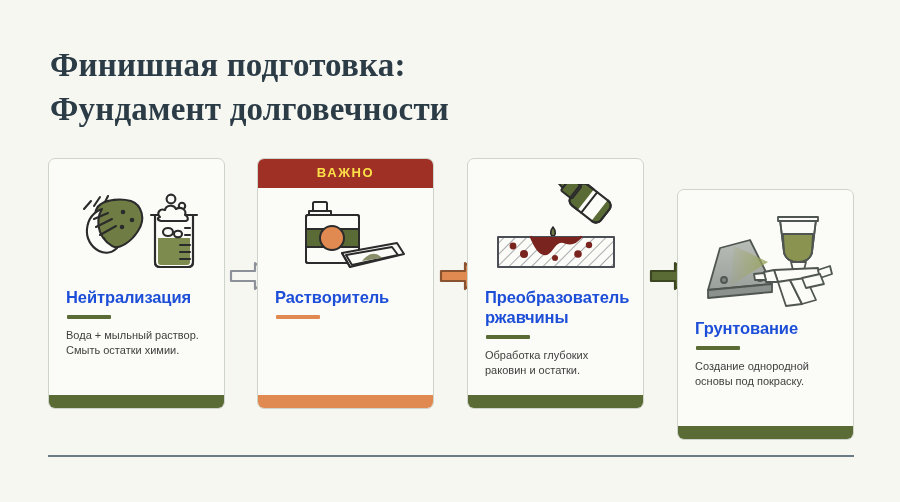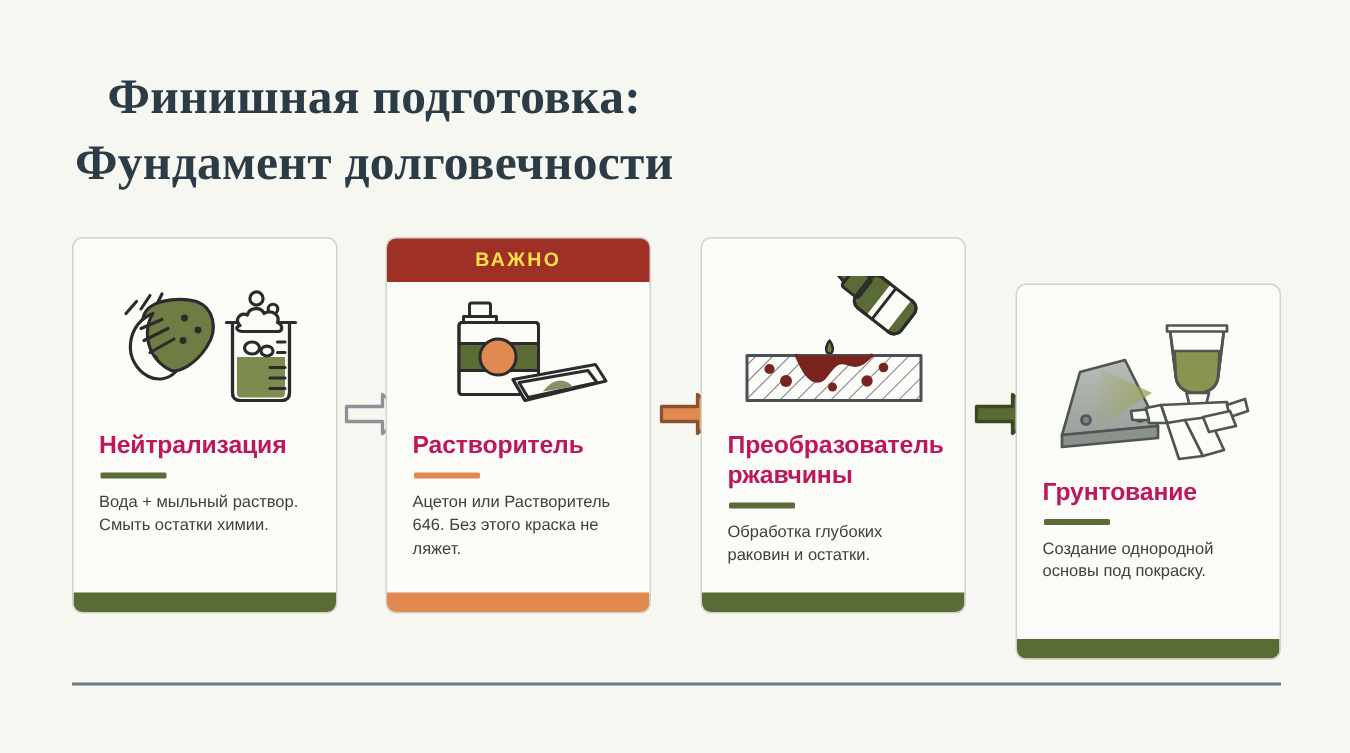--- a/index.html
+++ b/index.html
@@ -20,21 +20,20 @@
     position: absolute;
     left: 50px;
     top: 44px;
     font-family: "Liberation Serif", serif;
     font-weight: bold;
     font-size: 33px;
     line-height: 1.33;
     color: #2c3c47;
     letter-spacing: 0.2px;
     white-space: pre-line;
-    text-align: center;
   }
 
   
   #flow {
     position: absolute;
     left: 48px;
     top: 158px;
     width: 806px;
     height: 251px;
   }
@@ -91,21 +90,21 @@
 
   .card-body {
     position: absolute;
     left: 17px;
     right: 14px;
     top: 128px;
   }
   .card-title {
     font-size: 16.5px;
     font-weight: bold;
-    color: #be185d;
+    color: #1d4ed8;
     line-height: 1.22;
     letter-spacing: -0.1px;
   }
   .rule {
     width: 44px;
     height: 3.5px;
     margin: 8px 0 9px 1px;
     border-radius: 1px;
   }
   .card-desc {
@@ -199,21 +198,20 @@
           <path d="M58 56 L113 46 L120 57 L66 70 Z" fill="#fbfbf7"></path>
           <path d="M58 56 L66 70"></path>
           <path d="M62 58 L108 50 L114 58 L68 68 Z" fill="#fbfbf7"></path>
           <path d="M78 64 C84 56 92 54 98 61 L78 64 Z" fill="#8a8f6b" stroke="none"></path>
         </g>
       </svg>
     </div>
     <div class="card-body">
       <div class="card-title">Растворитель</div>
       <div class="rule" style="background:#e08a52"></div>
-      <div class="card-desc">Ацетон или Растворитель 646. Без этого краска не ляжет.</div>
     </div>
     <div class="card-bottombar" style="background:#e08a52"></div>
   </div>
 
   <div class="arrow a2">
     <svg width="44" height="34" viewBox="0 0 44 34">
       <path d="M2 12 L26 12 L26 4 L42 17 L26 30 L26 22 L2 22 Z" fill="#e08a52" stroke="#8a5330" stroke-width="2.2" stroke-linejoin="round"></path>
     </svg>
   </div>
 

